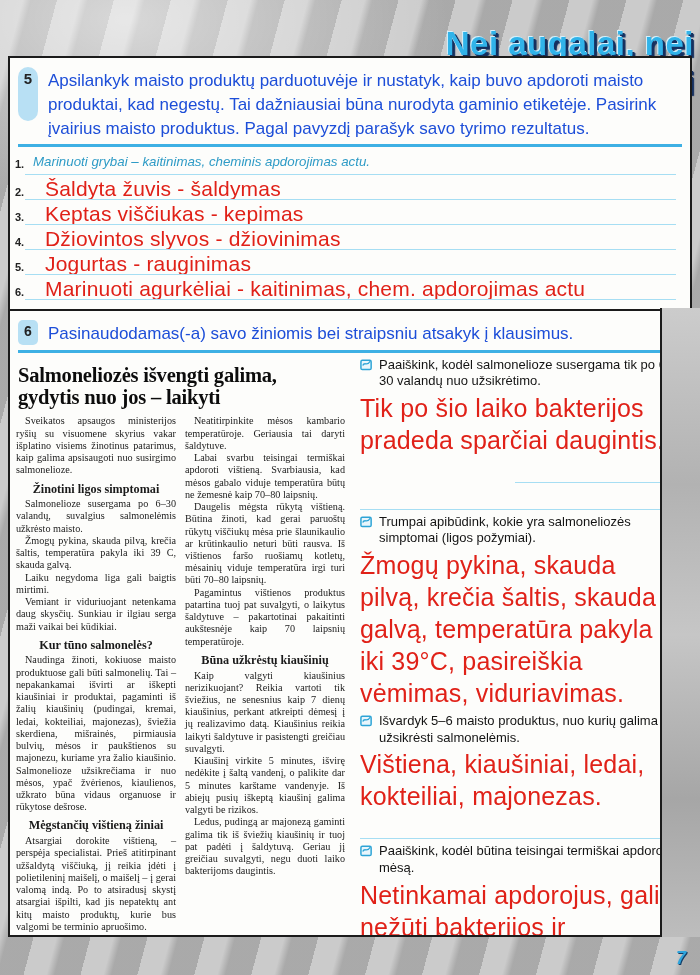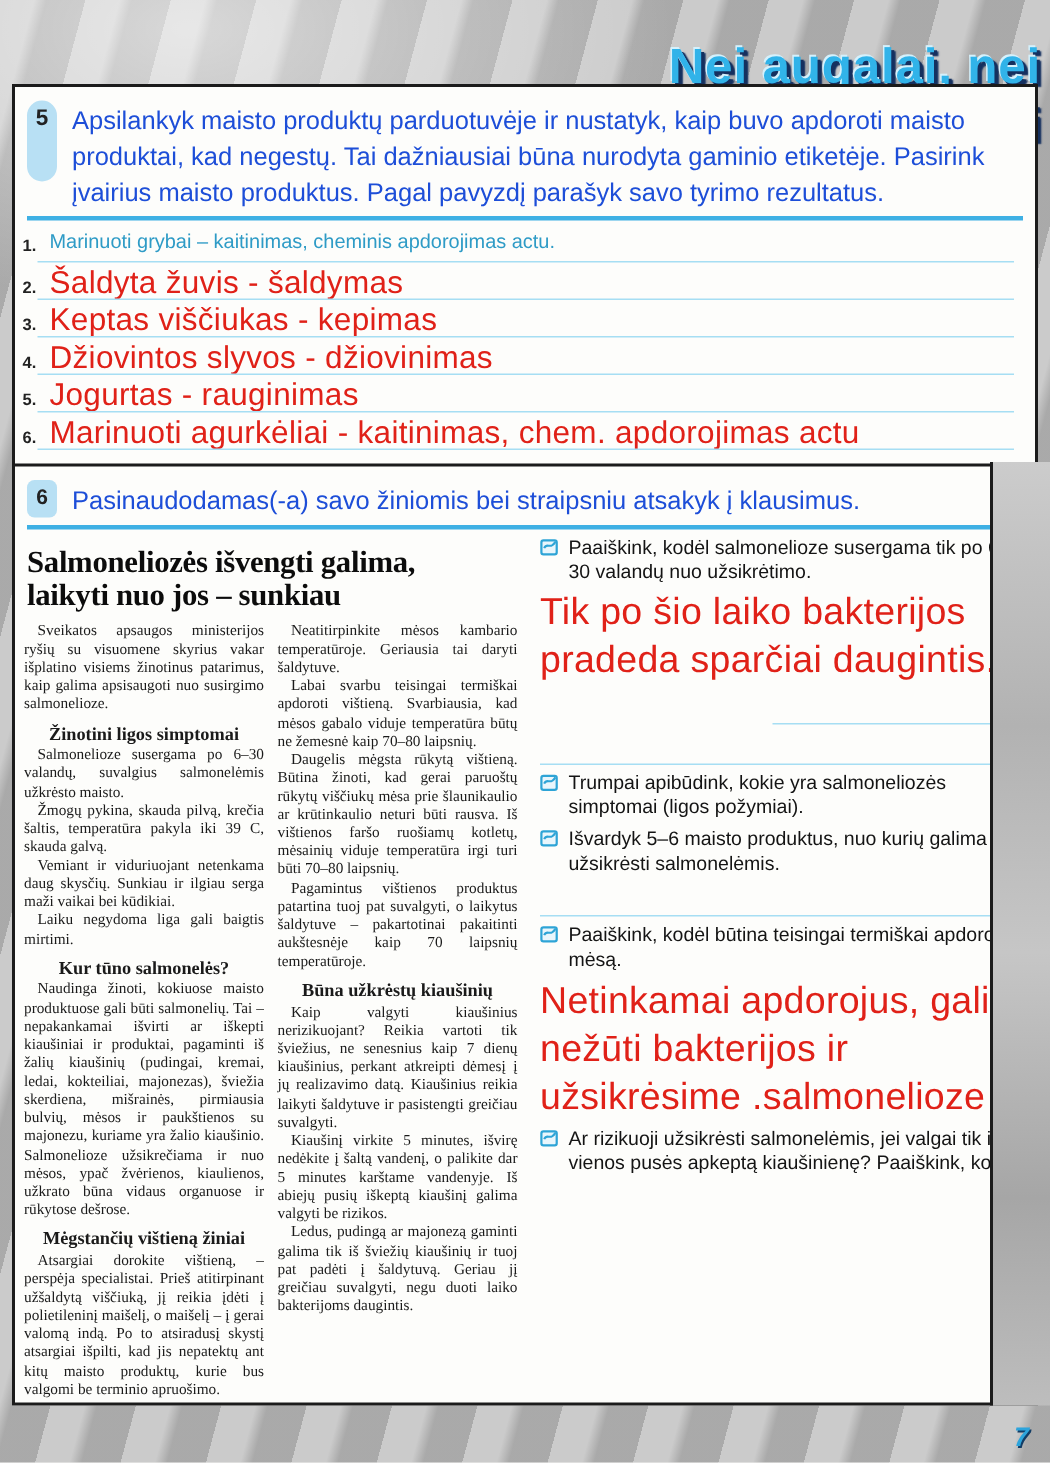--- a/index.html
+++ b/index.html
@@ -26,22 +26,22 @@
   .ex.small .pill{height:25px;border-radius:5px;padding-top:3px;font-size:14px;}
   .ex .txt{font-size:17px;line-height:1.42;color:#1d4ed8;padding-top:2px;}
   .bluerule{border-bottom:3px solid #3eb0e4;margin:3px 8px 0 8px;}
   .ex6wrap{border-top:2px solid #1b1b1b;margin-top:7px;}
 
   .ans-rows{padding:7px 12px 0 5px;}
   .ans-row{position:relative;height:25px;white-space:nowrap;}
   .ans-row:first-child{height:23px;}
   .ans-row::after{content:"";position:absolute;left:10px;right:2px;bottom:2px;border-bottom:1.6px solid #a6def3;}
   .ans-num{font-size:11px;font-weight:bold;color:#222;display:inline-block;width:18px;}
-  .ans-example{font-size:13.3px;color:#2e9bc6;position:relative;top:-2px;}
-  .ans-red{font-size:21px;color:#e02118;letter-spacing:.2px;}
+  .ans-example{font-size:13.3px;font-style:italic;color:#2e9bc6;position:relative;top:-2px;}
+  .ans-red{font-size:21px;color:#e02118;letter-spacing:.2px;margin-left:12px;}
 
   .content{display:flex;height:628px;overflow:hidden;padding-top:4px;}
   .article{position:relative;flex:0 0 340px;padding:2px 2px 0 6px;box-sizing:border-box;}
   .art-title{font-family:"Liberation Serif",serif;font-weight:bold;font-size:20.5px;line-height:1.12;
     color:#0c0c0c;padding:5px 12px 6px 2px;letter-spacing:-.2px;}
   .art-cols{display:flex;gap:9px;padding-right:3px;}
   .art-col{flex:1;font-family:"Liberation Serif",serif;font-size:10.2px;line-height:1.2;
     text-align:justify;color:#1a1a1a;}
   .art-col p{margin:0;text-indent:9px;}
   .art-col .h{font-weight:bold;text-align:center;font-size:12.2px;margin:5px 0 2px;text-indent:0;
@@ -99,29 +99,29 @@
     <div class="ex small">
       <div class="pill">6</div>
       <div class="txt">Pasinaudodamas(-a) savo žiniomis bei straipsniu atsakyk į klausimus.</div>
     </div>
     <div class="bluerule"></div>
   </div>
 
   <div class="content">
 
     <div class="article">
-      <div class="art-title">Salmoneliozės išvengti galima, laikyti nuo jos – sunkiau</div>
+      <div class="art-title">Salmoneliozės išvengti galima, gydytis nuo jos – laikyti</div>
       <div class="art-cols">
         <div class="art-col">
           <p>Sveikatos apsaugos ministerijos ryšių su visuomene skyrius vakar išplatino visiems žinotinus patarimus, kaip galima apsisaugoti nuo susirgimo salmonelioze.</p>
           <p class="h">Žinotini ligos simptomai</p>
           <p>Salmonelioze susergama po 6–30 valandų, suvalgius salmonelėmis užkrėsto maisto.</p>
           <p>Žmogų pykina, skauda pilvą, krečia šaltis, temperatūra pakyla iki 39 C, skauda galvą.</p>
+          <p>Laiku negydoma liga gali baigtis mirtimi.</p>
           <p>Vemiant ir viduriuojant netenkama daug skysčių. Sunkiau ir ilgiau serga maži vaikai bei kūdikiai.</p>
-          <p>Laiku negydoma liga gali baigtis mirtimi.</p>
           <p class="h">Kur tūno salmonelės?</p>
           <p>Naudinga žinoti, kokiuose maisto produktuose gali būti salmonelių. Tai – nepakankamai išvirti ar iškepti kiaušiniai ir produktai, pagaminti iš žalių kiaušinių (pudingai, kremai, ledai, kokteiliai, majonezas), šviežia skerdiena, mišrainės, pirmiausia bulvių, mėsos ir paukštienos su majonezu, kuriame yra žalio kiaušinio. Salmonelioze užsikrečiama ir nuo mėsos, ypač žvėrienos, kiaulienos, užkrato būna vidaus organuose ir rūkytose dešrose.</p>
           <p class="h">Mėgstančių vištieną žiniai</p>
           <p>Atsargiai dorokite vištieną, – perspėja specialistai. Prieš atitirpinant užšaldytą viščiuką, jį reikia įdėti į polietileninį maišelį, o maišelį – į gerai valomą indą. Po to atsiradusį skystį atsargiai išpilti, kad jis nepatektų ant kitų maisto produktų, kurie bus valgomi be terminio apruošimo.</p>
         </div>
         <div class="art-col">
           <p>Neatitirpinkite mėsos kambario temperatūroje. Geriausia tai daryti šaldytuve.</p>
           <p>Labai svarbu teisingai termiškai apdoroti vištieną. Svarbiausia, kad mėsos gabalo viduje temperatūra būtų ne žemesnė kaip 70–80 laipsnių.</p>
           <p>Daugelis mėgsta rūkytą vištieną. Būtina žinoti, kad gerai paruoštų rūkytų viščiukų mėsa prie šlaunikaulio ar krūtinkaulio neturi būti rausva. Iš vištienos faršo ruošiamų kotletų, mėsainių viduje temperatūra irgi turi būti 70–80 laipsnių.</p>
           <p>Pagamintus vištienos produktus patartina tuoj pat suvalgyti, o laikytus šaldytuve – pakartotinai pakaitinti aukštesnėje kaip 70 laipsnių temperatūroje.</p>
@@ -150,30 +150,32 @@
       </div>
 
       <div class="qb">
         <div class="q-head">
           <span class="q-icon"><svg width="13" height="13" viewBox="0 0 14 14">
                 <rect x="1" y="2.5" width="11" height="10" rx="1.5" fill="#e9f6fc" stroke="#2ea4d6" stroke-width="1.6"></rect>
                 <path d="M3 8 C5 3.5, 7.5 9.5, 11 3.5" fill="none" stroke="#2ea4d6" stroke-width="1.5"></path>
               </svg></span>
           <span>Trumpai apibūdink, kokie yra salmoneliozės simptomai (ligos požymiai).</span>
         </div>
+        <div class="q-ans">Žmogų pykina, skauda pilvą, krečia šaltis, skauda galvą, temperatūra pakyla iki 39°C, pasireiškia vėmimas, viduriavimas.</div>
       </div>
 
       <div class="qb">
         <div class="q-head">
           <span class="q-icon"><svg width="13" height="13" viewBox="0 0 14 14">
                 <rect x="1" y="2.5" width="11" height="10" rx="1.5" fill="#e9f6fc" stroke="#2ea4d6" stroke-width="1.6"></rect>
                 <path d="M3 8 C5 3.5, 7.5 9.5, 11 3.5" fill="none" stroke="#2ea4d6" stroke-width="1.5"></path>
               </svg></span>
           <span>Išvardyk 5–6 maisto produktus, nuo kurių galima užsikrėsti salmonelėmis.</span>
         </div>
+        <div class="q-ans">Vištiena, kiaušiniai, ledai, kokteiliai, majonezas.</div>
         <div class="rule"></div>
       </div>
 
       <div class="qb">
         <div class="q-head">
           <span class="q-icon"><svg width="13" height="13" viewBox="0 0 14 14">
                 <rect x="1" y="2.5" width="11" height="10" rx="1.5" fill="#e9f6fc" stroke="#2ea4d6" stroke-width="1.6"></rect>
                 <path d="M3 8 C5 3.5, 7.5 9.5, 11 3.5" fill="none" stroke="#2ea4d6" stroke-width="1.5"></path>
               </svg></span>
           <span>Paaiškink, kodėl būtina teisingai termiškai apdoroti mėsą.</span>

